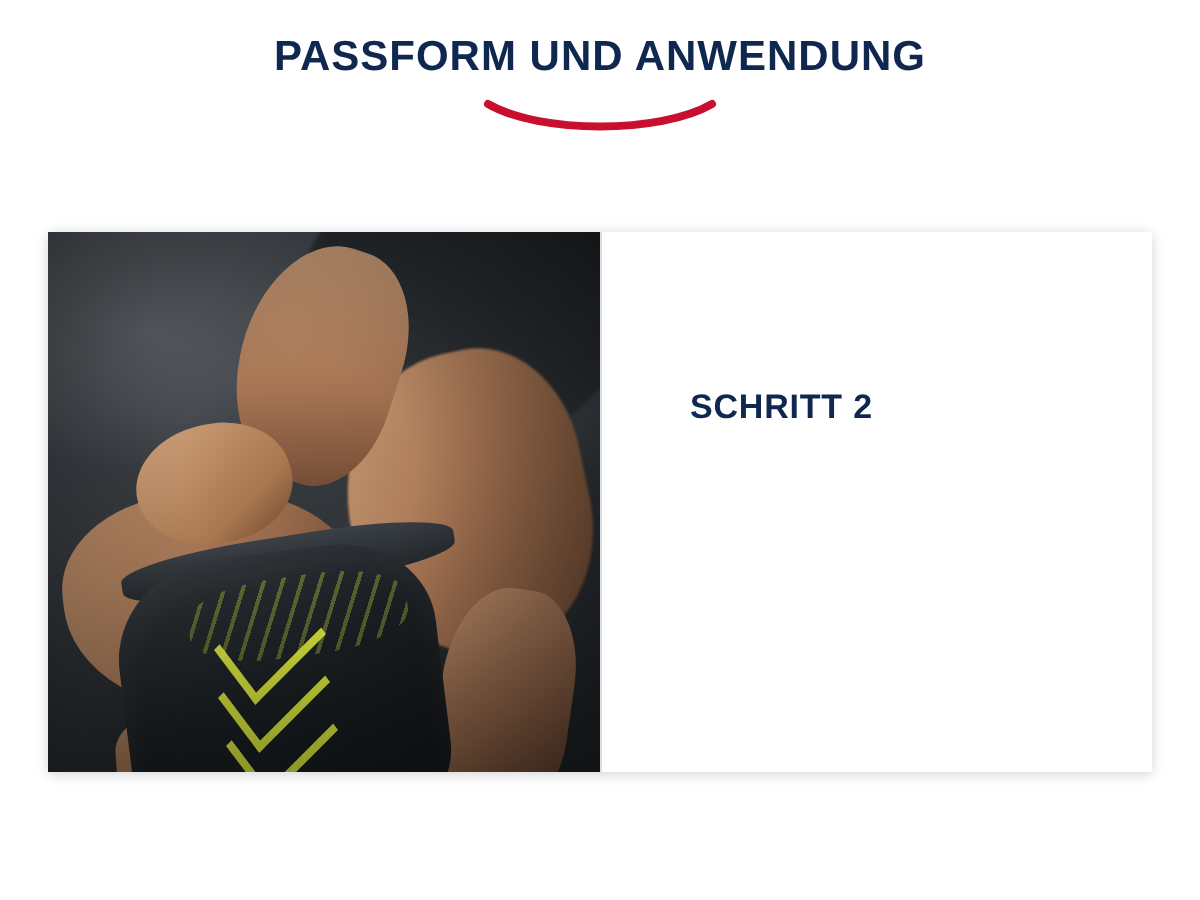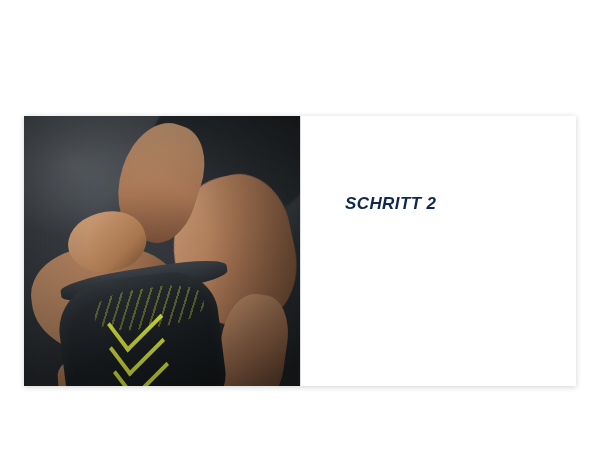--- a/index.html
+++ b/index.html
@@ -205,21 +205,20 @@
     height: 270px;
     background: #d9dde2;
     flex: 0 0 1px;
   }
 
   
   .text-col {
     flex: 1 1 auto;
     padding: 78px 34px 0 44px;
     box-sizing: border-box;
-    font-style: italic;
   }
   .step-title {
     font-size: 17px;
     font-weight: bold;
     color: #10284f;
     letter-spacing: 0.4px;
     margin: 0 0 12px 0;
     font-family: "Liberation Sans", sans-serif;
   }
   .step-body {
@@ -229,20 +228,26 @@
     margin: 0;
     font-family: "Liberation Sans", sans-serif;
     max-width: 232px;
   }
 </style>
 </head>
 <body>
 
 <div class="page">
 
+  <div class="header">
+    <div class="header-title">PASSFORM UND ANWENDUNG</div>
+    <svg class="header-underline" viewBox="0 0 120 18" aria-hidden="true">
+      <path d="M4 3 C 30 18, 90 18, 116 3" fill="none" stroke="#c8102e" stroke-width="4" stroke-linecap="round"></path>
+    </svg>
+  </div>
 
   <div class="card">
 
     <div class="photo">
       <div class="photo-bg"></div>
       <div class="torso"></div>
       <div class="skin-thigh-far"></div>
       <div class="skin-shin-far"></div>
       <div class="skin-arm"></div>
       <div class="skin-thigh-near"></div>

